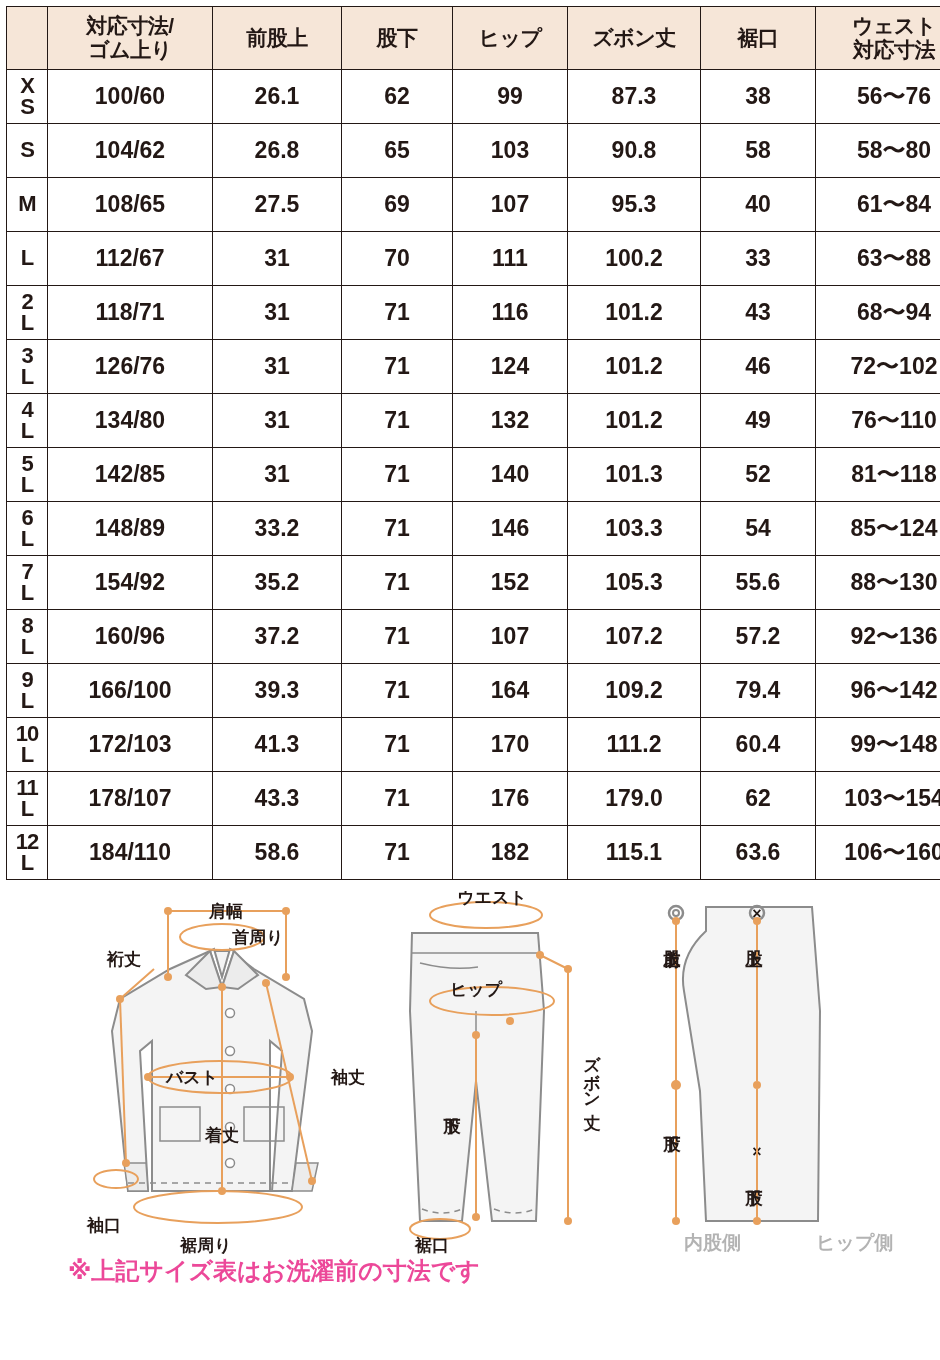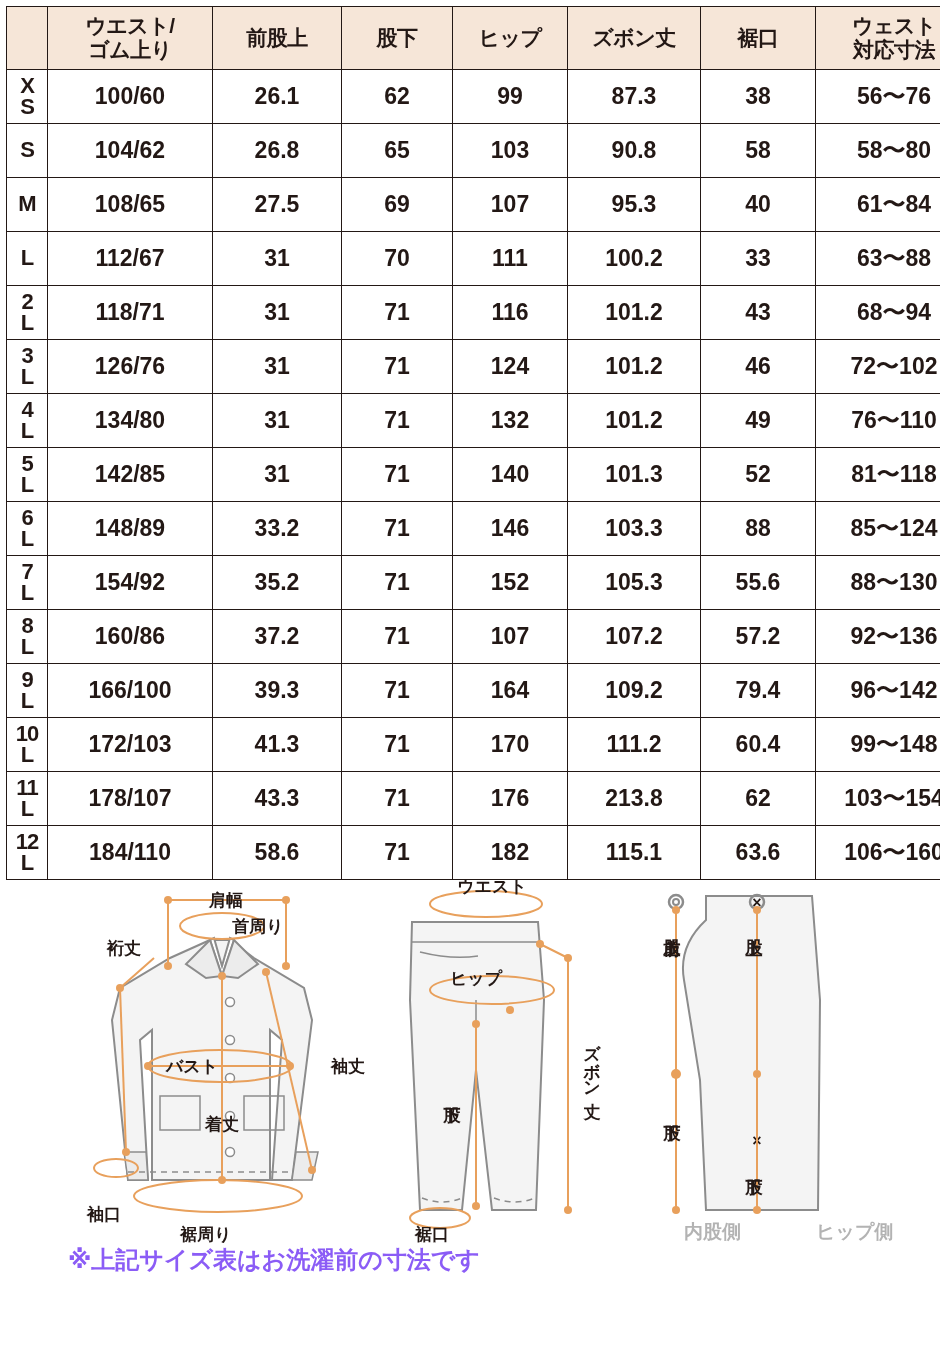--- a/index.html
+++ b/index.html
@@ -66,50 +66,50 @@
   .col-hip   { width: 110px; }
   .col-len   { width: 128px; }
   .col-hem   { width: 110px; }
   .col-fit   { width: 152px; }
 
   
   .illus {
     position: relative;
     width: 880px;
     height: 400px;
-    margin-top: 0;
+    margin-top: 11px;
   }
   .illus svg {
     display: block;
   }
   .note {
     position: absolute;
     left: 68px;
     bottom: 4px;
     font-size: 24px;
     font-weight: bold;
-    color: #8b5cf6;
+    color: #ec4899;
     letter-spacing: 0px;
   }
   .vtext {
     writing-mode: vertical-rl;
     text-orientation: upright;
   }
 </style>
 </head>
 <body>
 
 <div class="page">
 
   <table class="size-table">
     <thead>
       <tr>
         <th class="corner"></th>
         <th class="col-waist">
-          <div>ウエスト/</div>
+          <div>対応寸法/</div>
           <div>ゴム上り</div>
         </th>
         <th class="col-rise">前股上</th>
         <th class="col-inseam">股下</th>
         <th class="col-hip">ヒップ</th>
         <th class="col-len">ズボン丈</th>
         <th class="col-hem">裾口</th>
         <th class="col-fit">
           <div>ウェスト</div>
           <div>対応寸法</div>
@@ -221,42 +221,42 @@
         <tr>
           <td class="size-label">
             <span>6</span>
             <span>L</span>
           </td>
           <td>148/89</td>
           <td>33.2</td>
           <td>71</td>
           <td>146</td>
           <td>103.3</td>
-          <td>88</td>
+          <td>54</td>
           <td>85〜124</td>
         </tr>
         <tr>
           <td class="size-label">
             <span>7</span>
             <span>L</span>
           </td>
           <td>154/92</td>
           <td>35.2</td>
           <td>71</td>
           <td>152</td>
           <td>105.3</td>
           <td>55.6</td>
           <td>88〜130</td>
         </tr>
         <tr>
           <td class="size-label">
             <span>8</span>
             <span>L</span>
           </td>
-          <td>160/86</td>
+          <td>160/96</td>
           <td>37.2</td>
           <td>71</td>
           <td>107</td>
           <td>107.2</td>
           <td>57.2</td>
           <td>92〜136</td>
         </tr>
         <tr>
           <td class="size-label">
             <span>9</span>
@@ -285,21 +285,21 @@
         </tr>
         <tr>
           <td class="size-label">
             <span>11</span>
             <span>L</span>
           </td>
           <td>178/107</td>
           <td>43.3</td>
           <td>71</td>
           <td>176</td>
-          <td>213.8</td>
+          <td>179.0</td>
           <td>62</td>
           <td>103〜154</td>
         </tr>
         <tr>
           <td class="size-label">
             <span>12</span>
             <span>L</span>
           </td>
           <td>184/110</td>
           <td>58.6</td>

